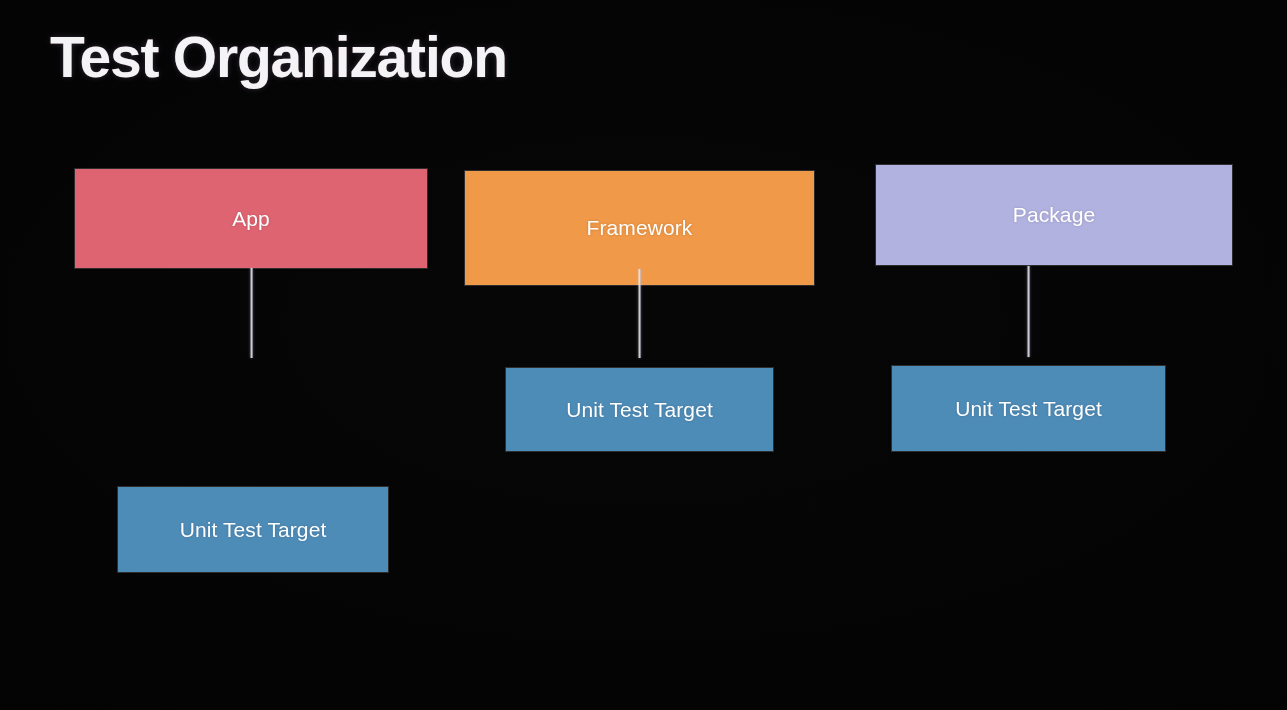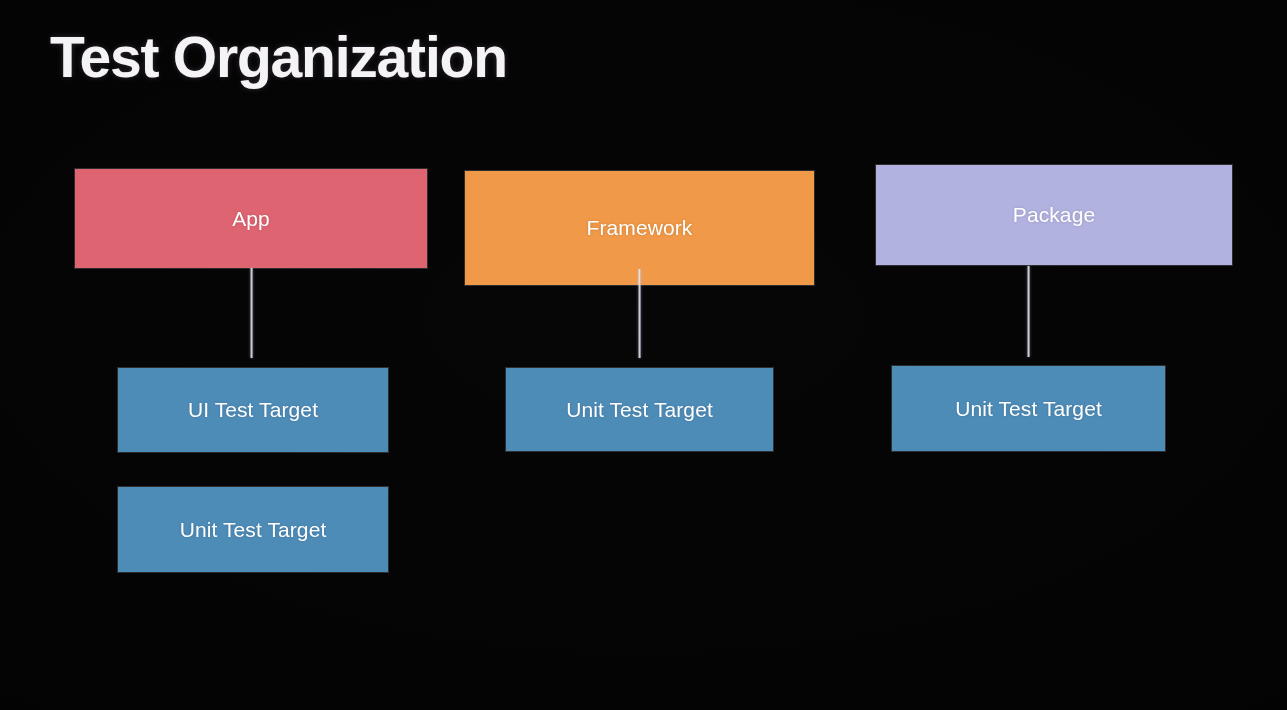--- a/index.html
+++ b/index.html
@@ -85,23 +85,20 @@
   <div id="grain"></div>
 
   <div id="title">Test Organization</div>
 
   <div class="node" style="left:75px; top:169px; width:352px; height:99px; background:#df6471;">
     <span>App</span>
   </div>
 
   <div class="connector" style="left:250px; top:268px; height:90px;"></div>
 
-  <div class="node" style="left:118px; top:368px; width:270px; height:84px; background:#4e8cb8;">
-    <span>UI Test Target</span>
-  </div>
 
   <div class="node" style="left:118px; top:487px; width:270px; height:85px; background:#4e8cb8;">
     <span>Unit Test Target</span>
   </div>
 
   <div class="node" style="left:465px; top:171px; width:349px; height:114px; background:#f09948;">
     <span>Framework</span>
   </div>
 
   <div class="connector" style="left:638px; top:269px; height:89px;"></div>

